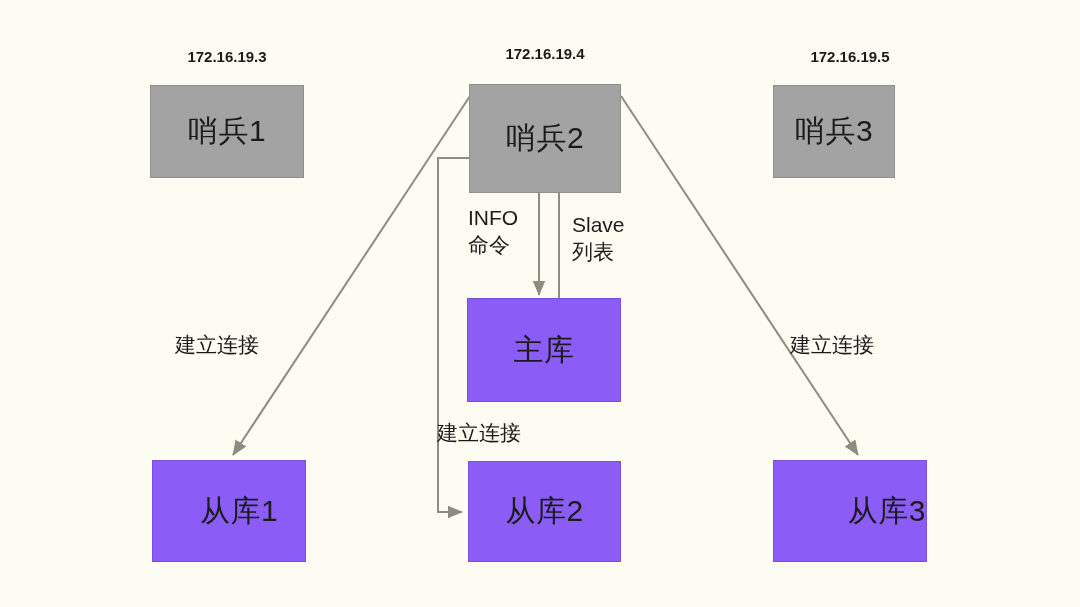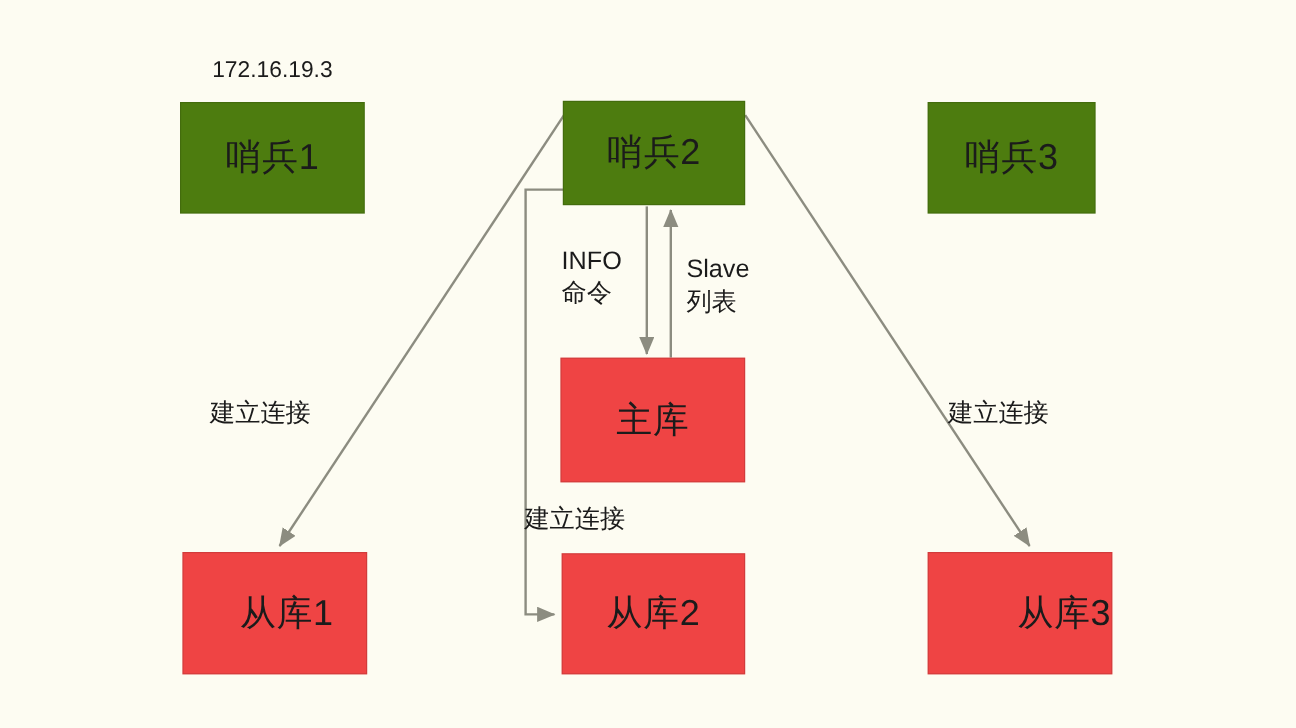--- a/index.html
+++ b/index.html
@@ -31,31 +31,32 @@
     display: flex;
     align-items: center;
     justify-content: center;
     box-sizing: border-box;
     font-size: 30px;
     color: #1b1b1b;
     letter-spacing: 0.5px;
     border: 1px solid rgba(0,0,0,0.12);
   }
   .node.sentinel {
-    background: #4d7c0f;
+    background: #a3a3a3;
   }
   .node.db {
-    background: #ef4444;
+    background: #8b5cf6;
   }
   .ip-label {
     position: absolute;
-    font-size: 19px;
+    font-size: 15px;
     color: #1b1b1b;
     text-align: center;
     white-space: nowrap;
+    font-weight: bold;
   }
   .edge-label {
     position: absolute;
     font-size: 21px;
     line-height: 1.28;
     color: #1b1b1b;
     white-space: pre-line;
     text-align: right;
   }
 </style>
@@ -76,28 +77,30 @@
     <line x1="621" y1="96" x2="858" y2="455" stroke="#8c8c80" stroke-width="2" marker-end="url(#arrowhead)"></line>
 
     <polyline points="470,158 438,158 438,512 462,512" fill="none" stroke="#8c8c80" stroke-width="2" marker-end="url(#arrowhead)"></polyline>
 
     <line x1="539" y1="172" x2="539" y2="295" stroke="#8c8c80" stroke-width="2" marker-end="url(#arrowhead)"></line>
 
     <line x1="559" y1="298" x2="559" y2="175" stroke="#8c8c80" stroke-width="2" marker-end="url(#arrowhead)"></line>
   </svg>
 
   <div class="ip-label" style="left:150px; top:48px; width:154px;">172.16.19.3</div>
+  <div class="ip-label" style="left:469px; top:45px; width:152px;">172.16.19.4</div>
+  <div class="ip-label" style="left:773px; top:48px; width:154px;">172.16.19.5</div>
 
   <div class="node sentinel" style="left:150px; top:85px; width:154px; height:93px;">
     <span>哨兵1</span>
   </div>
-  <div class="node sentinel" style="left:469px; top:84px; width:152px; height:87px;">
+  <div class="node sentinel" style="left:469px; top:84px; width:152px; height:109px;">
     <span>哨兵2</span>
   </div>
-  <div class="node sentinel" style="left:773px; top:85px; width:140px; height:93px;justify-content:center;">
+  <div class="node sentinel" style="left:773px; top:85px; width:122px; height:93px;justify-content:center;">
     <span>哨兵3</span>
   </div>
 
   <div class="node db" style="left:467px; top:298px; width:154px; height:104px;">
     <span>主库</span>
   </div>
 
   <div class="node db" style="left:152px; top:460px; width:154px; height:102px;padding-left:20px;">
     <span>从库1</span>
   </div>

